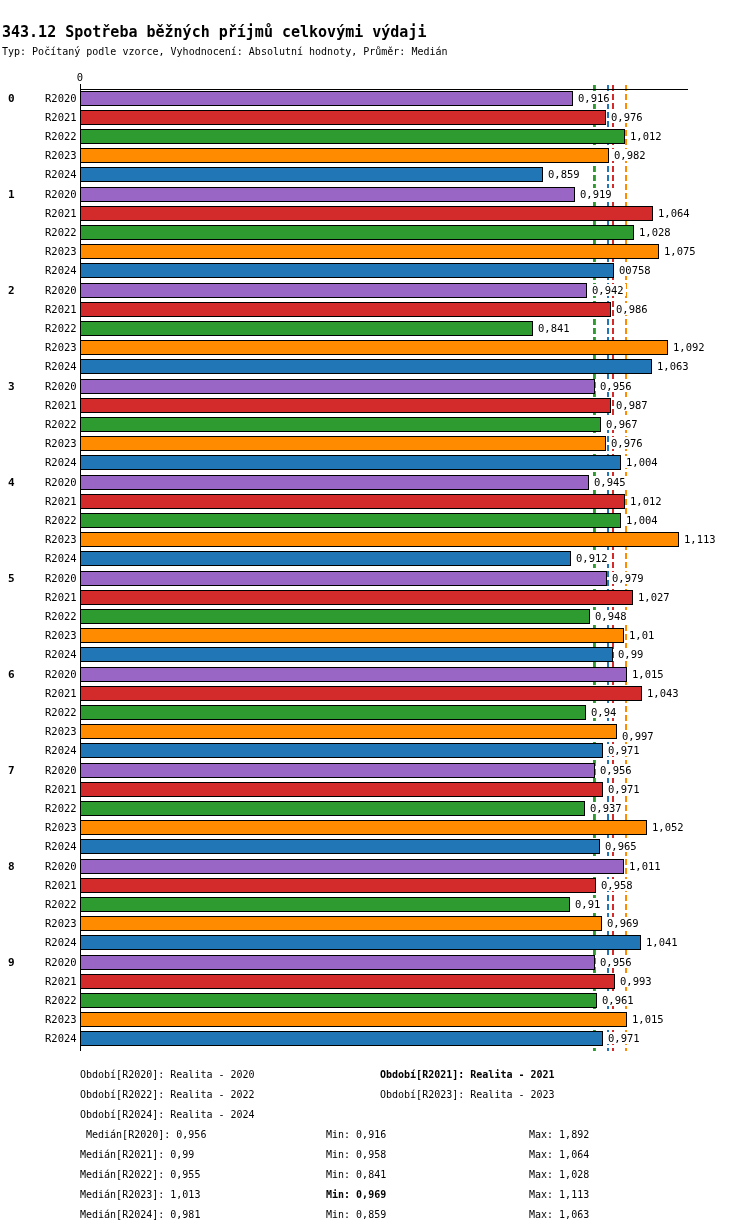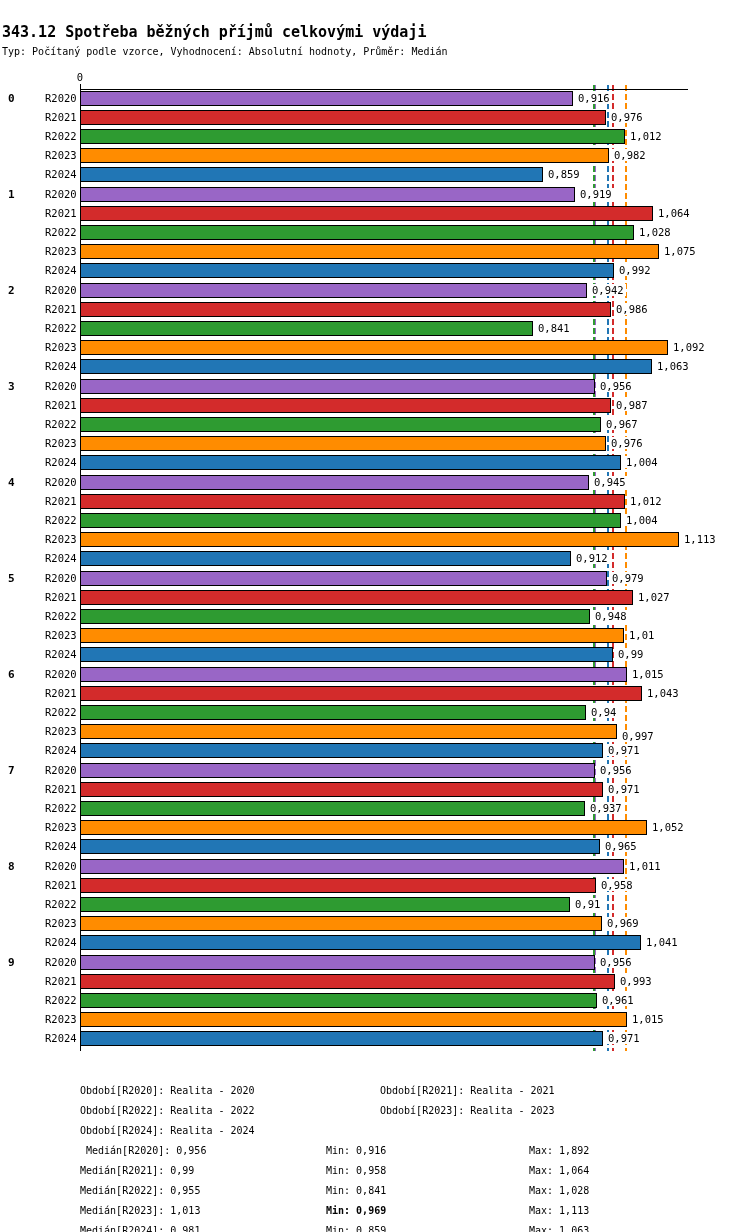--- a/index.html
+++ b/index.html
@@ -58,21 +58,21 @@
       <div class="bar" style="position: absolute; left: 80px; top: 206px; width: 573px; background: rgb(211, 43, 43);"></div>
       <div class="value-label" style="position: absolute; left: 656px; top: 207px;">1,064</div>
       <div class="series-label" style="position: absolute; left: 45px; top: 225px;">R2022</div>
       <div class="bar" style="position: absolute; left: 80px; top: 225px; width: 554px; background: rgb(46, 155, 49);"></div>
       <div class="value-label" style="position: absolute; left: 637px; top: 226px;">1,028</div>
       <div class="series-label" style="position: absolute; left: 45px; top: 244px;">R2023</div>
       <div class="bar" style="position: absolute; left: 80px; top: 244px; width: 579px; background: rgb(255, 140, 0);"></div>
       <div class="value-label" style="position: absolute; left: 662px; top: 245px;">1,075</div>
       <div class="series-label" style="position: absolute; left: 45px; top: 263px;">R2024</div>
       <div class="bar" style="position: absolute; left: 80px; top: 263px; width: 534px; background: rgb(33, 118, 181);"></div>
-      <div class="value-label" style="position: absolute; left: 617px; top: 264px;">0,992</div>
+      <div class="value-label" style="position: absolute; left: 617px; top: 264px;">00758</div>
       <div class="group-label" style="position: absolute; left: 8px; top: 283px; width: 14px;">2</div>
       <div class="series-label" style="position: absolute; left: 45px; top: 283px;">R2020</div>
       <div class="bar" style="position: absolute; left: 80px; top: 283px; width: 507px; background: rgb(153, 102, 198);"></div>
       <div class="value-label" style="position: absolute; left: 590px; top: 284px;">0,942</div>
       <div class="series-label" style="position: absolute; left: 45px; top: 302px;">R2021</div>
       <div class="bar" style="position: absolute; left: 80px; top: 302px; width: 531px; background: rgb(211, 43, 43);"></div>
       <div class="value-label" style="position: absolute; left: 614px; top: 303px;">0,986</div>
       <div class="series-label" style="position: absolute; left: 45px; top: 321px;">R2022</div>
       <div class="bar" style="position: absolute; left: 80px; top: 321px; width: 453px; background: rgb(46, 155, 49);"></div>
       <div class="value-label" style="position: absolute; left: 536px; top: 322px;">0,841</div>
@@ -189,23 +189,23 @@
       <div class="bar" style="position: absolute; left: 80px; top: 993px; width: 517px; background: rgb(46, 155, 49);"></div>
       <div class="value-label" style="position: absolute; left: 600px; top: 994px;">0,961</div>
       <div class="series-label" style="position: absolute; left: 45px; top: 1012px;">R2023</div>
       <div class="bar" style="position: absolute; left: 80px; top: 1012px; width: 547px; background: rgb(255, 140, 0);"></div>
       <div class="value-label" style="position: absolute; left: 630px; top: 1013px;">1,015</div>
       <div class="series-label" style="position: absolute; left: 45px; top: 1031px;">R2024</div>
       <div class="bar" style="position: absolute; left: 80px; top: 1031px; width: 523px; background: rgb(33, 118, 181);"></div>
       <div class="value-label" style="position: absolute; left: 606px; top: 1032px;">0,971</div>
     </div>
 
-  <div id="legend-area" class="abs" style="left:0;top:16px;width:750px;height:1028px;">
+  <div id="legend-area" class="abs" style="left:0;top:0;width:750px;height:1028px;">
       <div class="legend-item" style="position: absolute; left: 80px; top: 1068px;">Období[R2020]: Realita - 2020</div>
-      <div class="legend-item" style="position: absolute; left: 380px; top: 1068px;">Období[R2021]: Realita - 2021</div>
+      <div class="legend-item" style="position: absolute; left: 380px; top: 1068px; font-weight: bold;">Období[R2021]: Realita - 2021</div>
       <div class="legend-item" style="position: absolute; left: 80px; top: 1088px;">Období[R2022]: Realita - 2022</div>
       <div class="legend-item" style="position: absolute; left: 380px; top: 1088px; text-align: right;">Období[R2023]: Realita - 2023</div>
       <div class="legend-item" style="position: absolute; left: 80px; top: 1108px;">Období[R2024]: Realita - 2024</div>
       <div class="legend-item" style="position: absolute; left: 80px; top: 1128px; padding-left: 6px;">Medián[R2020]: 0,956</div>
       <div class="legend-item" style="position: absolute; left: 326px; top: 1128px;">Min: 0,916</div>
       <div class="legend-item" style="position: absolute; left: 529px; top: 1128px;">Max: 1,892</div>
       <div class="legend-item" style="position: absolute; left: 80px; top: 1148px;">Medián[R2021]: 0,99</div>
       <div class="legend-item" style="position: absolute; left: 326px; top: 1148px;">Min: 0,958</div>
       <div class="legend-item" style="position: absolute; left: 529px; top: 1148px;">Max: 1,064</div>
       <div class="legend-item" style="position: absolute; left: 80px; top: 1168px;">Medián[R2022]: 0,955</div>

